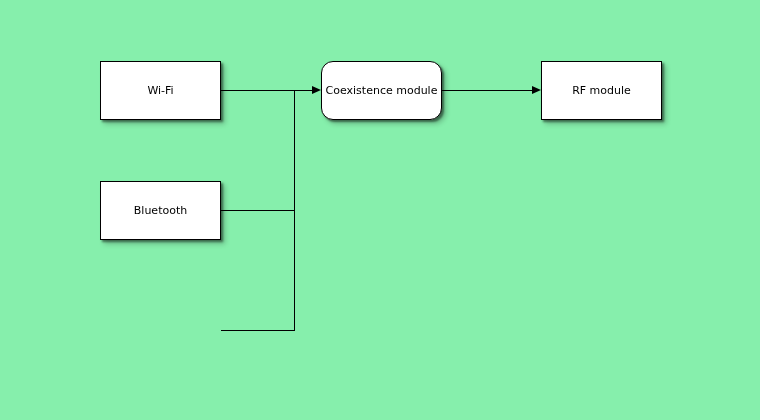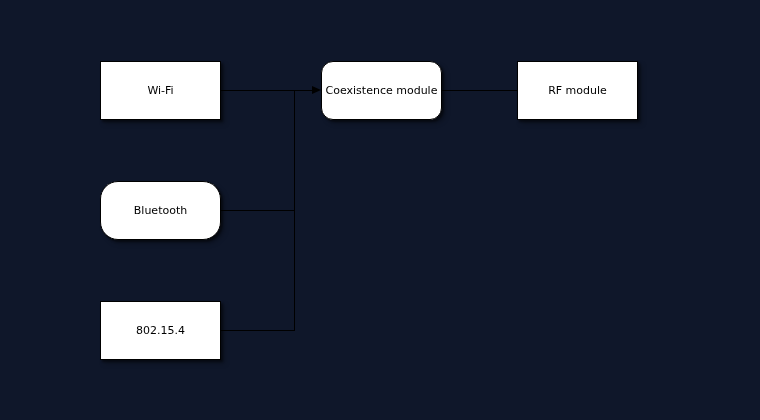--- a/index.html
+++ b/index.html
@@ -4,21 +4,21 @@
 <style>
   html, body {
     margin: 0;
     padding: 0;
     background: #ffffff;
   }
   .canvas {
     position: relative;
     width: 760px;
     height: 420px;
-    background: #0f172a;
+    background: #86efac;
     overflow: hidden;
     font-family: "DejaVu Sans", "Liberation Sans", sans-serif;
   }
   .node {
     position: absolute;
     width: 119px;
     height: 57px;
     background: #ffffff;
     border: 1px solid #000000;
     box-shadow: 2px 2px 2px rgba(0,0,0,0.45), 4px 4px 5px rgba(0,0,0,0.22);
@@ -27,24 +27,24 @@
     justify-content: center;
     z-index: 2;
   }
   .node span {
     font-size: 11px;
     color: #000000;
     white-space: nowrap;
     text-align: center;
   }
   #node-wifi       { left: 100px; top: 61px; }
-  #node-bluetooth  { left: 100px; top: 181px; border-radius: 18px; }
+  #node-bluetooth  { left: 100px; top: 181px; }
   #node-zigbee     { left: 100px; top: 301px; }
   #node-coex       { left: 321px; top: 61px; border-radius: 12px; }
-  #node-rf         { left: 517px; top: 61px; }
+  #node-rf         { left: 541px; top: 61px; }
 
   .line {
     position: absolute;
     background: #000000;
     z-index: 1;
   }
   #line-wifi-coex   { left: 221px; top: 90px; width: 92px;  height: 1px; }
   #line-bus-vert    { left: 294px; top: 90px; width: 1px;   height: 241px; }
   #line-bt-bus      { left: 221px; top: 210px; width: 74px; height: 1px; }
   #line-zb-bus      { left: 221px; top: 330px; width: 74px; height: 1px; }
@@ -76,23 +76,20 @@
   <div class="arrow-right" id="arrow-into-rf"></div>
 
   <div class="node" id="node-wifi">
     <span>Wi-Fi</span>
   </div>
 
   <div class="node" id="node-bluetooth">
     <span>Bluetooth</span>
   </div>
 
-  <div class="node" id="node-zigbee">
-    <span>802.15.4</span>
-  </div>
 
   <div class="node" id="node-coex">
     <span>Coexistence module</span>
   </div>
 
   <div class="node" id="node-rf">
     <span>RF module</span>
   </div>
 
 </div>

